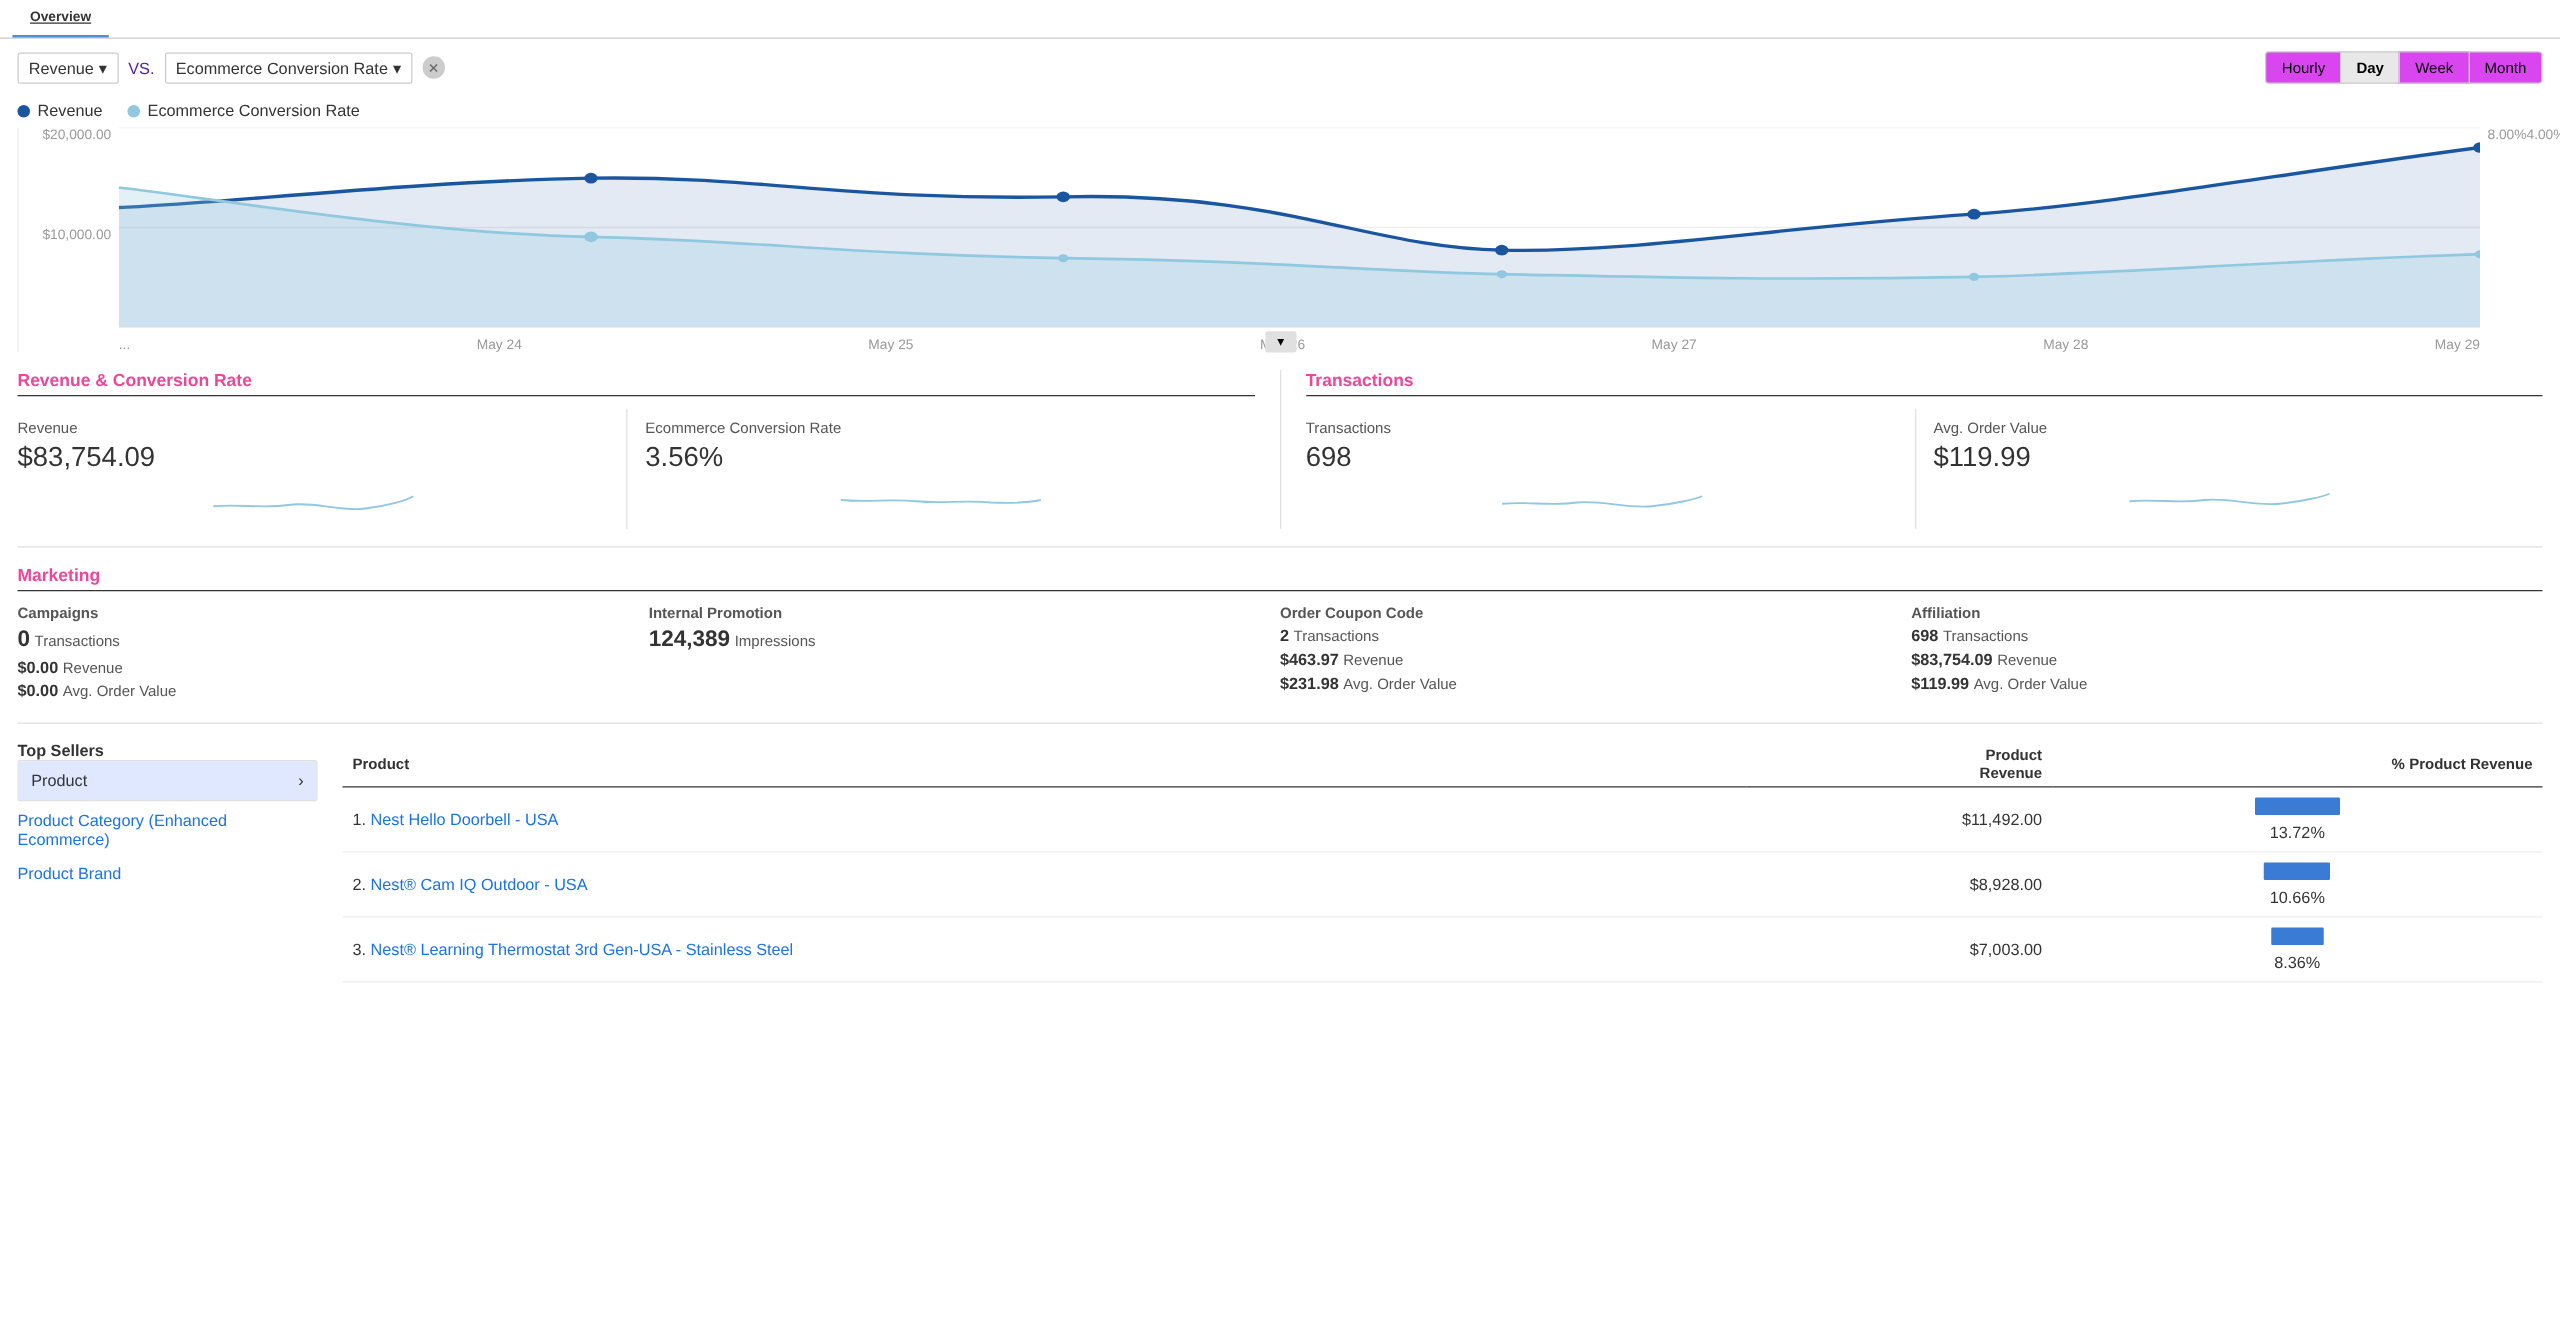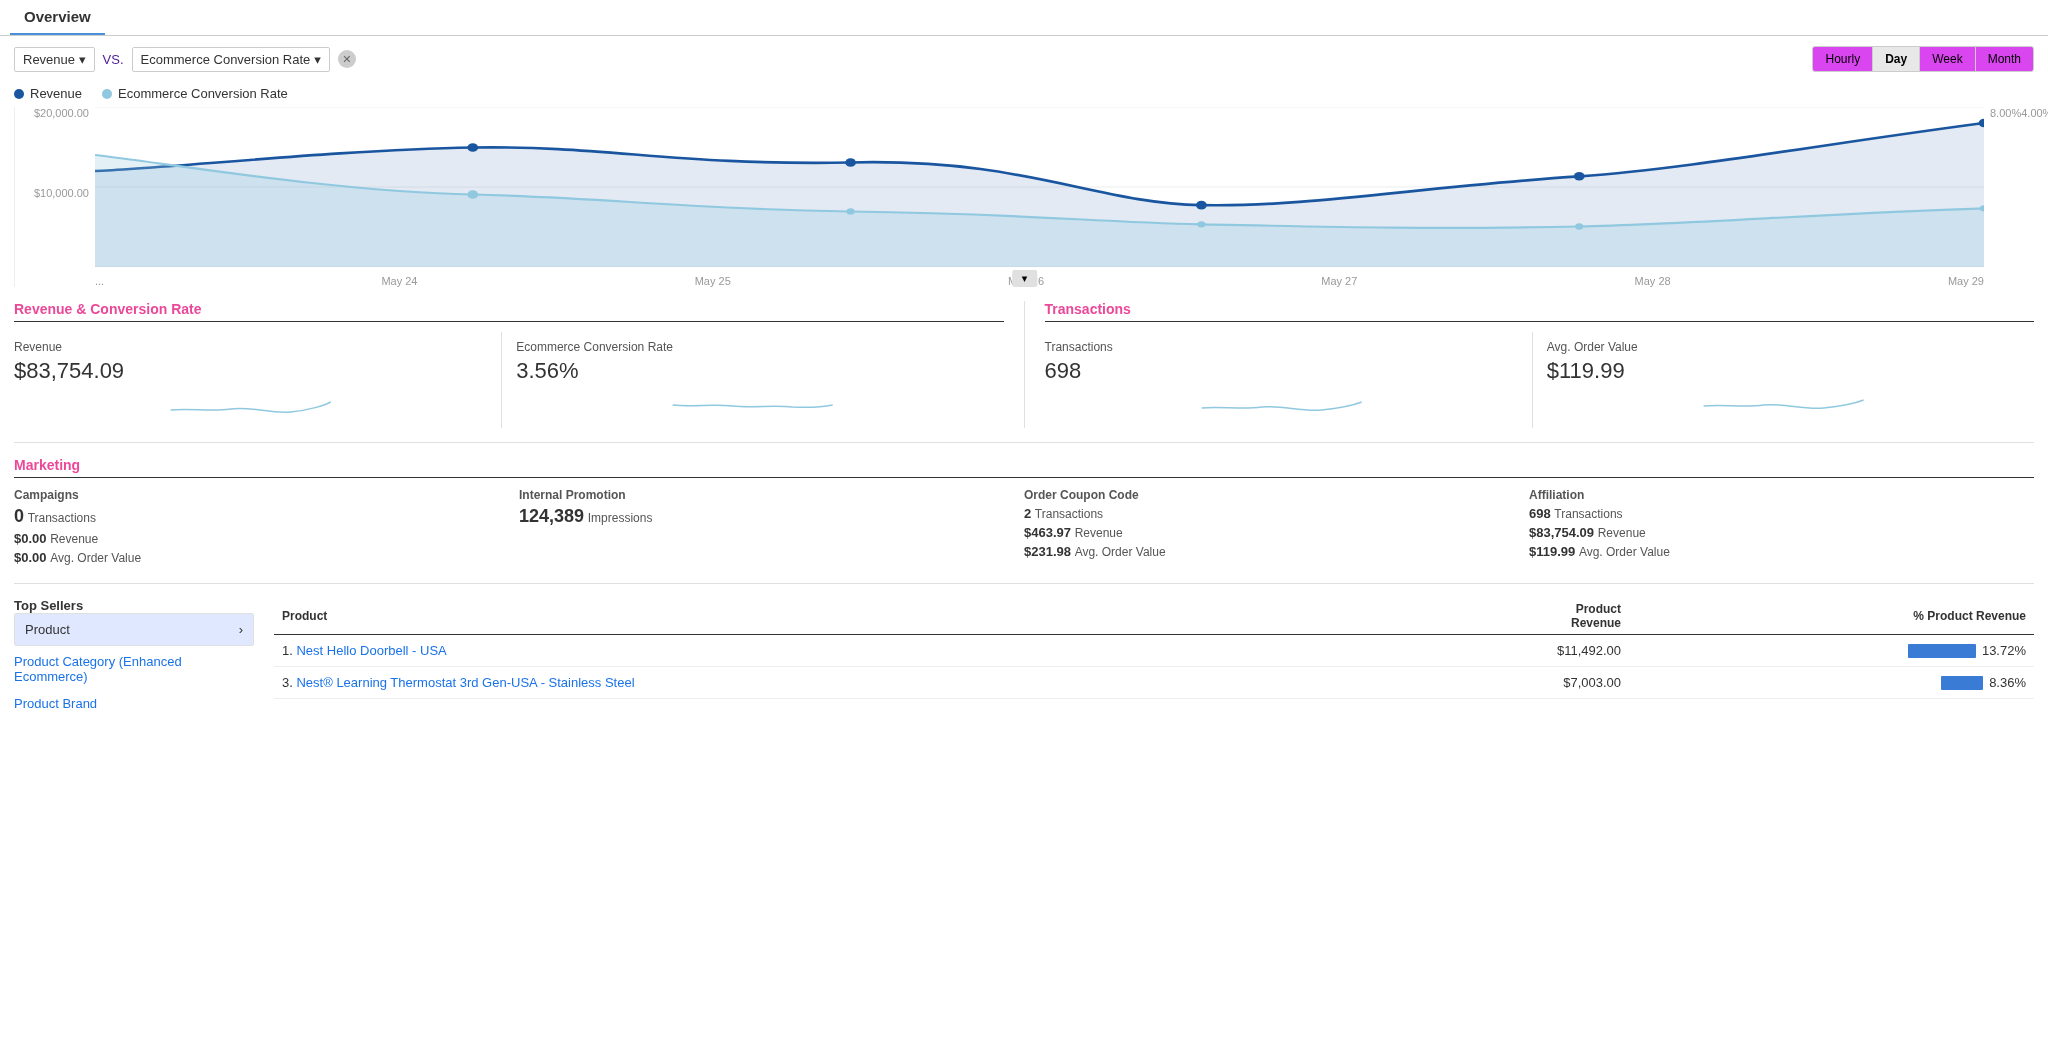--- a/index.html
+++ b/index.html
@@ -5,24 +5,25 @@
     * { box-sizing: border-box; margin: 0; padding: 0; }
     body { font-family: Arial, sans-serif; font-size: 13px; color: #333; background: #fff; }
 
     .tab-bar {
       display: flex;
       border-bottom: 1px solid #ccc;
       padding: 0 10px;
     }
     .tab-item {
       padding: 8px 14px;
-      font-size: 15px;
+      font-size: 11px;
       color: #555;
       cursor: pointer;
       border-bottom: 2px solid transparent;
+      text-decoration: underline;
     }
     .tab-item.active {
       border-bottom: 2px solid #4a90d9;
       color: #333;
       font-weight: bold;
     }
 
     .toolbar {
       display: flex;
       align-items: center;
@@ -212,21 +213,21 @@
       border-bottom: 1px solid #333;
     }
     .product-table th.left { text-align: left; }
     .product-table td {
       padding: 8px 8px;
       font-size: 13px;
       border-bottom: 1px solid #eee;
     }
     .product-table td.num { text-align: right; }
     .product-link { color: #1a73e8; text-decoration: none; }
-    .bar-cell { display: flex; align-items: center; justify-content: flex-end; gap: 6px; }
+    .bar-cell { display: flex; align-items: center; justify-content: flex-end; gap: 6px; flex-direction: column; }
     .divider { height: 1px; background: #e0e0e0; margin: 0 14px; }
   </style>
 </head>
 <body>
 
 <div class="tab-bar">
   <div class="tab-item active">Overview</div>
 </div>
 
 <div class="toolbar">
@@ -460,20 +461,33 @@
     <td class="num">$11,492.00</td>
     <td class="num">
       <div class="bar-cell">
         <span style="width:68px; height:14px; background:#3a7bd5; display:inline-block; border-radius:1px;"></span>
         <span>13.72%</span>
       </div>
     </td>
   </tr>
           <tr>
     <td>
+      <span>2. </span>
+      <a class="product-link">Nest® Cam IQ Outdoor - USA</a>
+    </td>
+    <td class="num">$8,928.00</td>
+    <td class="num">
+      <div class="bar-cell">
+        <span style="width:53px; height:14px; background:#3a7bd5; display:inline-block; border-radius:1px;"></span>
+        <span>10.66%</span>
+      </div>
+    </td>
+  </tr>
+          <tr>
+    <td>
       <span>3. </span>
       <a class="product-link">Nest® Learning Thermostat 3rd Gen-USA - Stainless Steel</a>
     </td>
     <td class="num">$7,003.00</td>
     <td class="num">
       <div class="bar-cell">
         <span style="width:42px; height:14px; background:#3a7bd5; display:inline-block; border-radius:1px;"></span>
         <span>8.36%</span>
       </div>
     </td>

